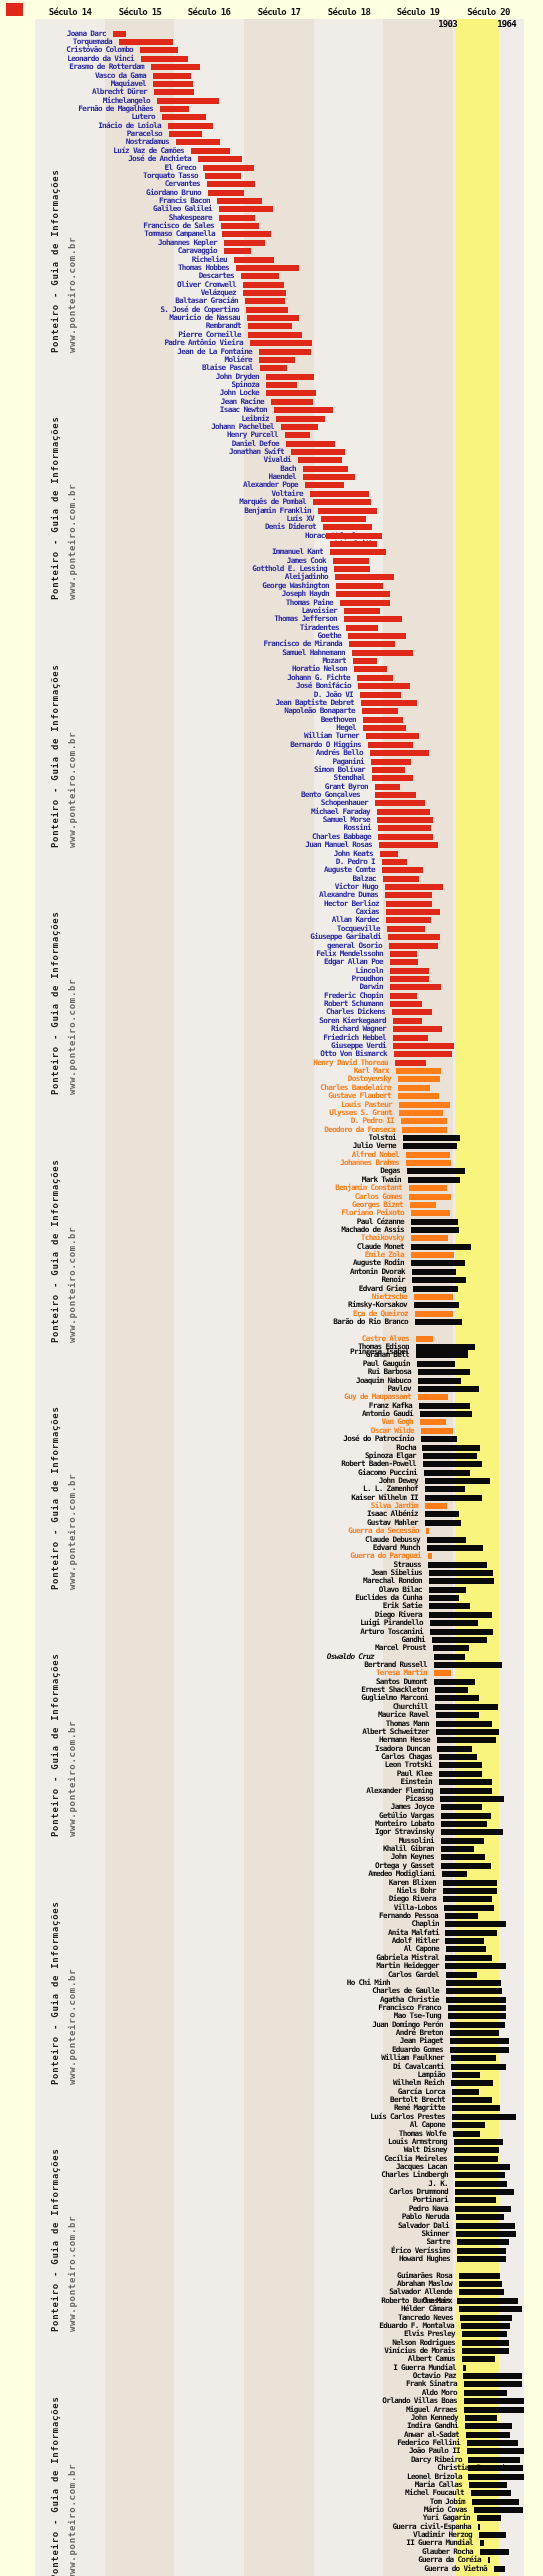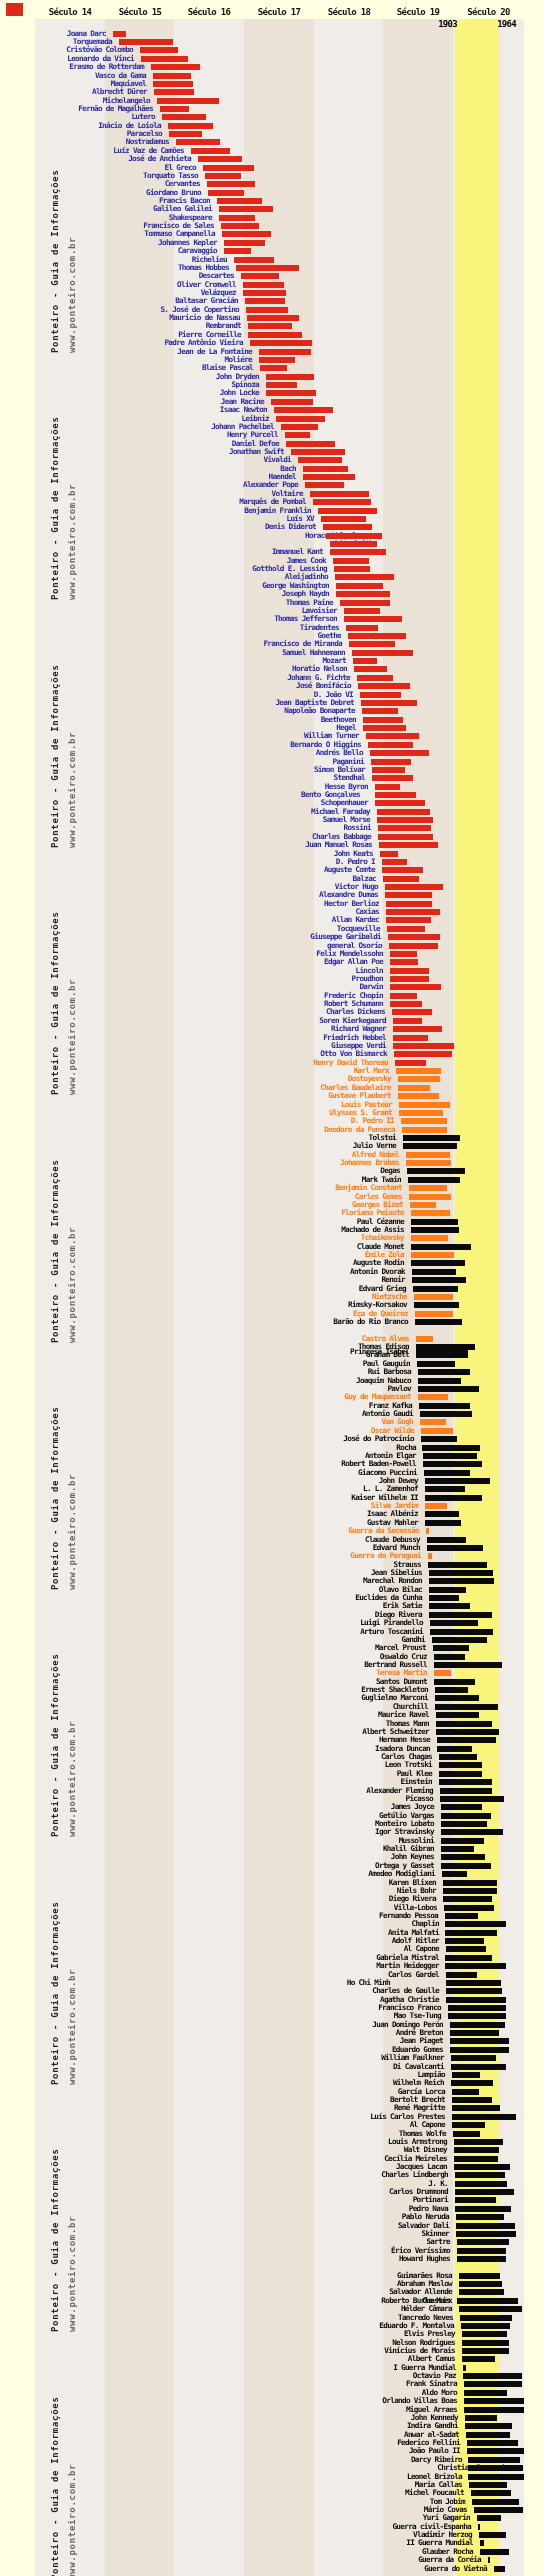--- a/index.html
+++ b/index.html
@@ -426,21 +426,21 @@
       </div>
       <div class="row" style="top: 767px;">
         <span class="plabel" style="width: 365px; color: rgb(42, 42, 165);">Simon Bolívar</span>
         <div class="bar" style="left: 372px; width: 33px; background: rgb(223, 40, 24);"></div>
       </div>
       <div class="row" style="top: 775px;">
         <span class="plabel" style="width: 365px; color: rgb(42, 42, 165);">Stendhal</span>
         <div class="bar" style="left: 372px; width: 41px; background: rgb(223, 40, 24);"></div>
       </div>
       <div class="row" style="top: 784px;">
-        <span class="plabel" style="width: 368px; color: rgb(42, 42, 165);">Hesse Byron</span>
+        <span class="plabel" style="width: 368px; color: rgb(42, 42, 165);">Grant Byron</span>
         <div class="bar" style="left: 375px; width: 25px; background: rgb(223, 40, 24);"></div>
       </div>
       <div class="row" style="top: 792px;">
         <span class="plabel" style="width: 360px; color: rgb(42, 42, 165);">Bento Gonçalves</span>
         <div class="bar" style="left: 375px; width: 41px; background: rgb(223, 40, 24);"></div>
       </div>
       <div class="row" style="top: 800px;">
         <span class="plabel" style="width: 368px; color: rgb(42, 42, 165);">Schopenhauer</span>
         <div class="bar" style="left: 375px; width: 50px; background: rgb(223, 40, 24);"></div>
       </div>
@@ -746,21 +746,21 @@
       </div>
       <div class="row" style="top: 1436px;">
         <span class="plabel" style="width: 414px; color: rgb(10, 10, 10);">José do Patrocínio</span>
         <div class="bar" style="left: 421px; width: 36px; background: rgb(10, 10, 10);"></div>
       </div>
       <div class="row" style="top: 1445px;">
         <span class="plabel" style="width: 416px; color: rgb(10, 10, 10);">Rocha</span>
         <div class="bar" style="left: 422px; width: 58px; background: rgb(10, 10, 10);"></div>
       </div>
       <div class="row" style="top: 1453px;">
-        <span class="plabel" style="width: 416px; color: rgb(10, 10, 10);">Antonin Elgar</span>
+        <span class="plabel" style="width: 416px; color: rgb(10, 10, 10);">Spinoza Elgar</span>
         <div class="bar" style="left: 423px; width: 54px; background: rgb(10, 10, 10);"></div>
       </div>
       <div class="row" style="top: 1461px;">
         <span class="plabel" style="width: 416px; color: rgb(10, 10, 10);">Robert Baden-Powell</span>
         <div class="bar" style="left: 423px; width: 59px; background: rgb(10, 10, 10);"></div>
       </div>
       <div class="row" style="top: 1470px;">
         <span class="plabel" style="width: 417px; color: rgb(10, 10, 10);">Giacomo Puccini</span>
         <div class="bar" style="left: 424px; width: 46px; background: rgb(10, 10, 10);"></div>
       </div>
@@ -842,21 +842,21 @@
       </div>
       <div class="row" style="top: 1637px;">
         <span class="plabel" style="width: 425px; color: rgb(10, 10, 10);">Gandhi</span>
         <div class="bar" style="left: 432px; width: 55px; background: rgb(10, 10, 10);"></div>
       </div>
       <div class="row" style="top: 1645px;">
         <span class="plabel" style="width: 426px; color: rgb(10, 10, 10);">Marcel Proust</span>
         <div class="bar" style="left: 433px; width: 36px; background: rgb(10, 10, 10);"></div>
       </div>
       <div class="row" style="top: 1654px;">
-        <span class="plabel" style="width: 427px; color: rgb(10, 10, 10);">Oswaldo Cruz</span>
+        <span class="plabel" style="width: 374px; color: rgb(10, 10, 10); font-style: italic;">Oswaldo Cruz</span>
         <div class="bar" style="left: 434px; width: 31px; background: rgb(10, 10, 10);"></div>
       </div>
       <div class="row" style="top: 1662px;">
         <span class="plabel" style="width: 427px; color: rgb(10, 10, 10);">Bertrand Russell</span>
         <div class="bar" style="left: 434px; width: 68px; background: rgb(10, 10, 10);"></div>
       </div>
       <div class="row" style="top: 1670px;">
         <span class="plabel" style="width: 427px; color: rgb(255, 125, 25);">Teresa Martin</span>
         <div class="bar" style="left: 434px; width: 16.7px; background: rgb(255, 125, 25);"></div>
       </div>

